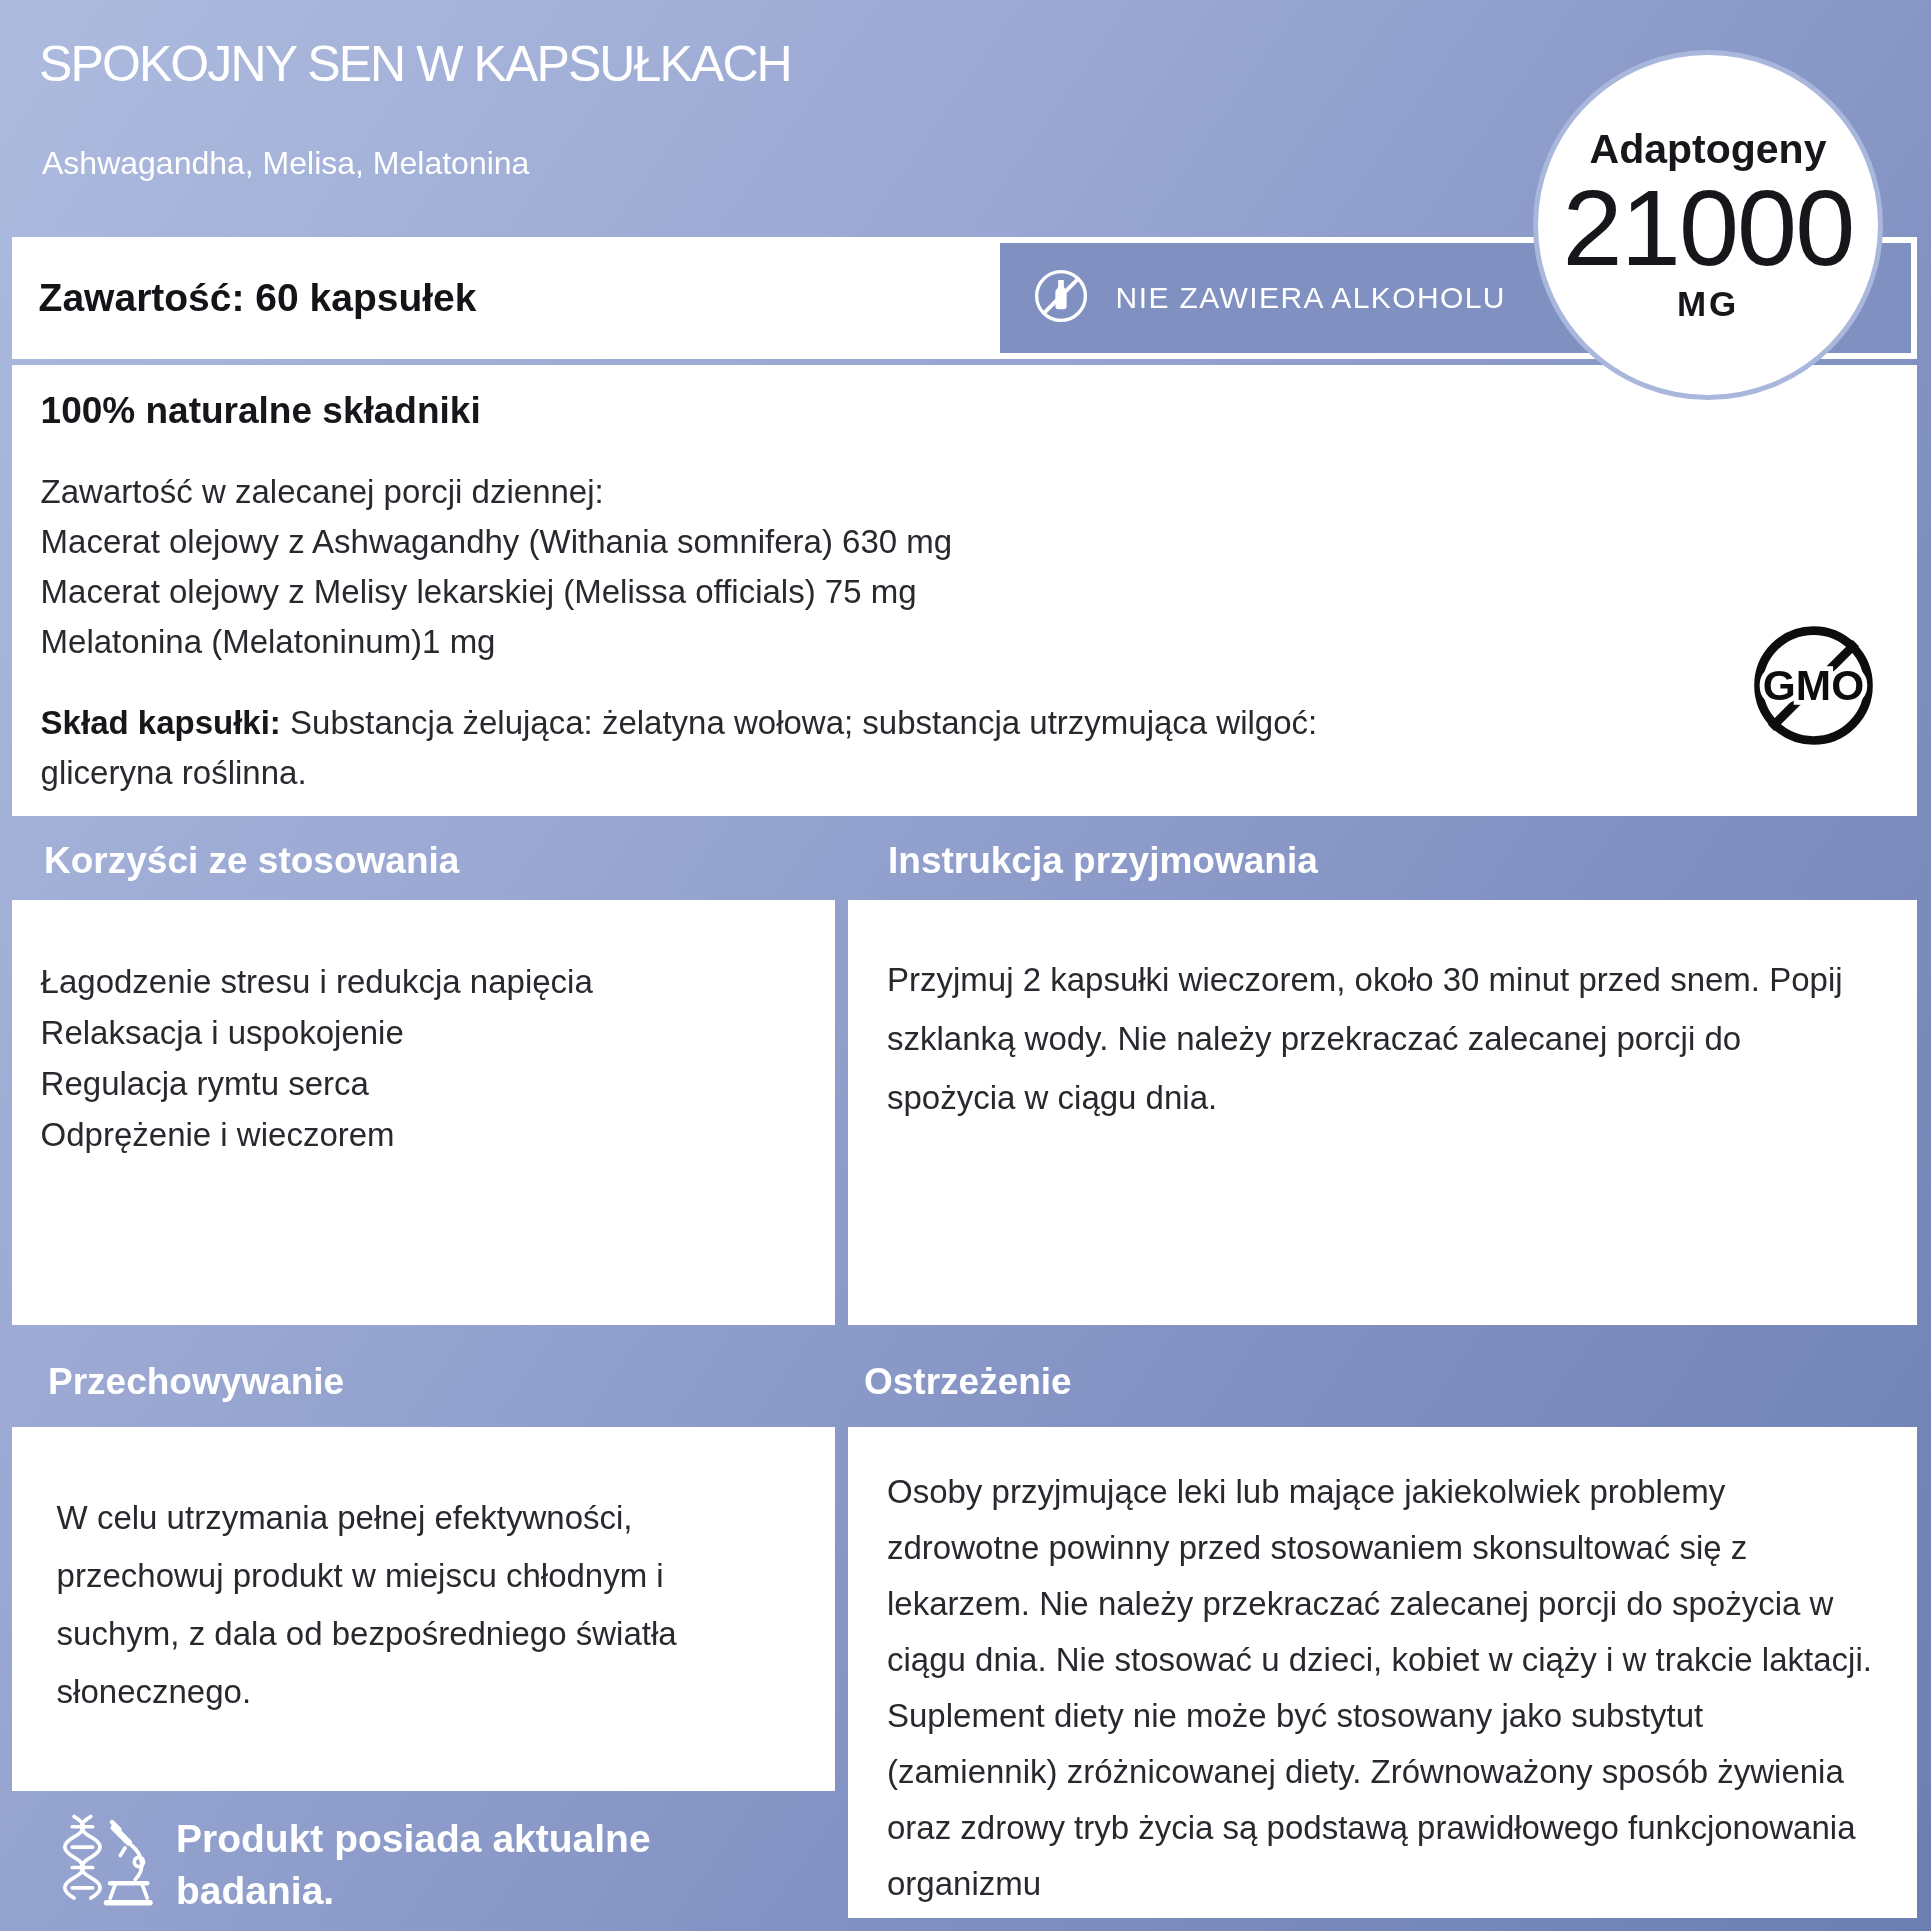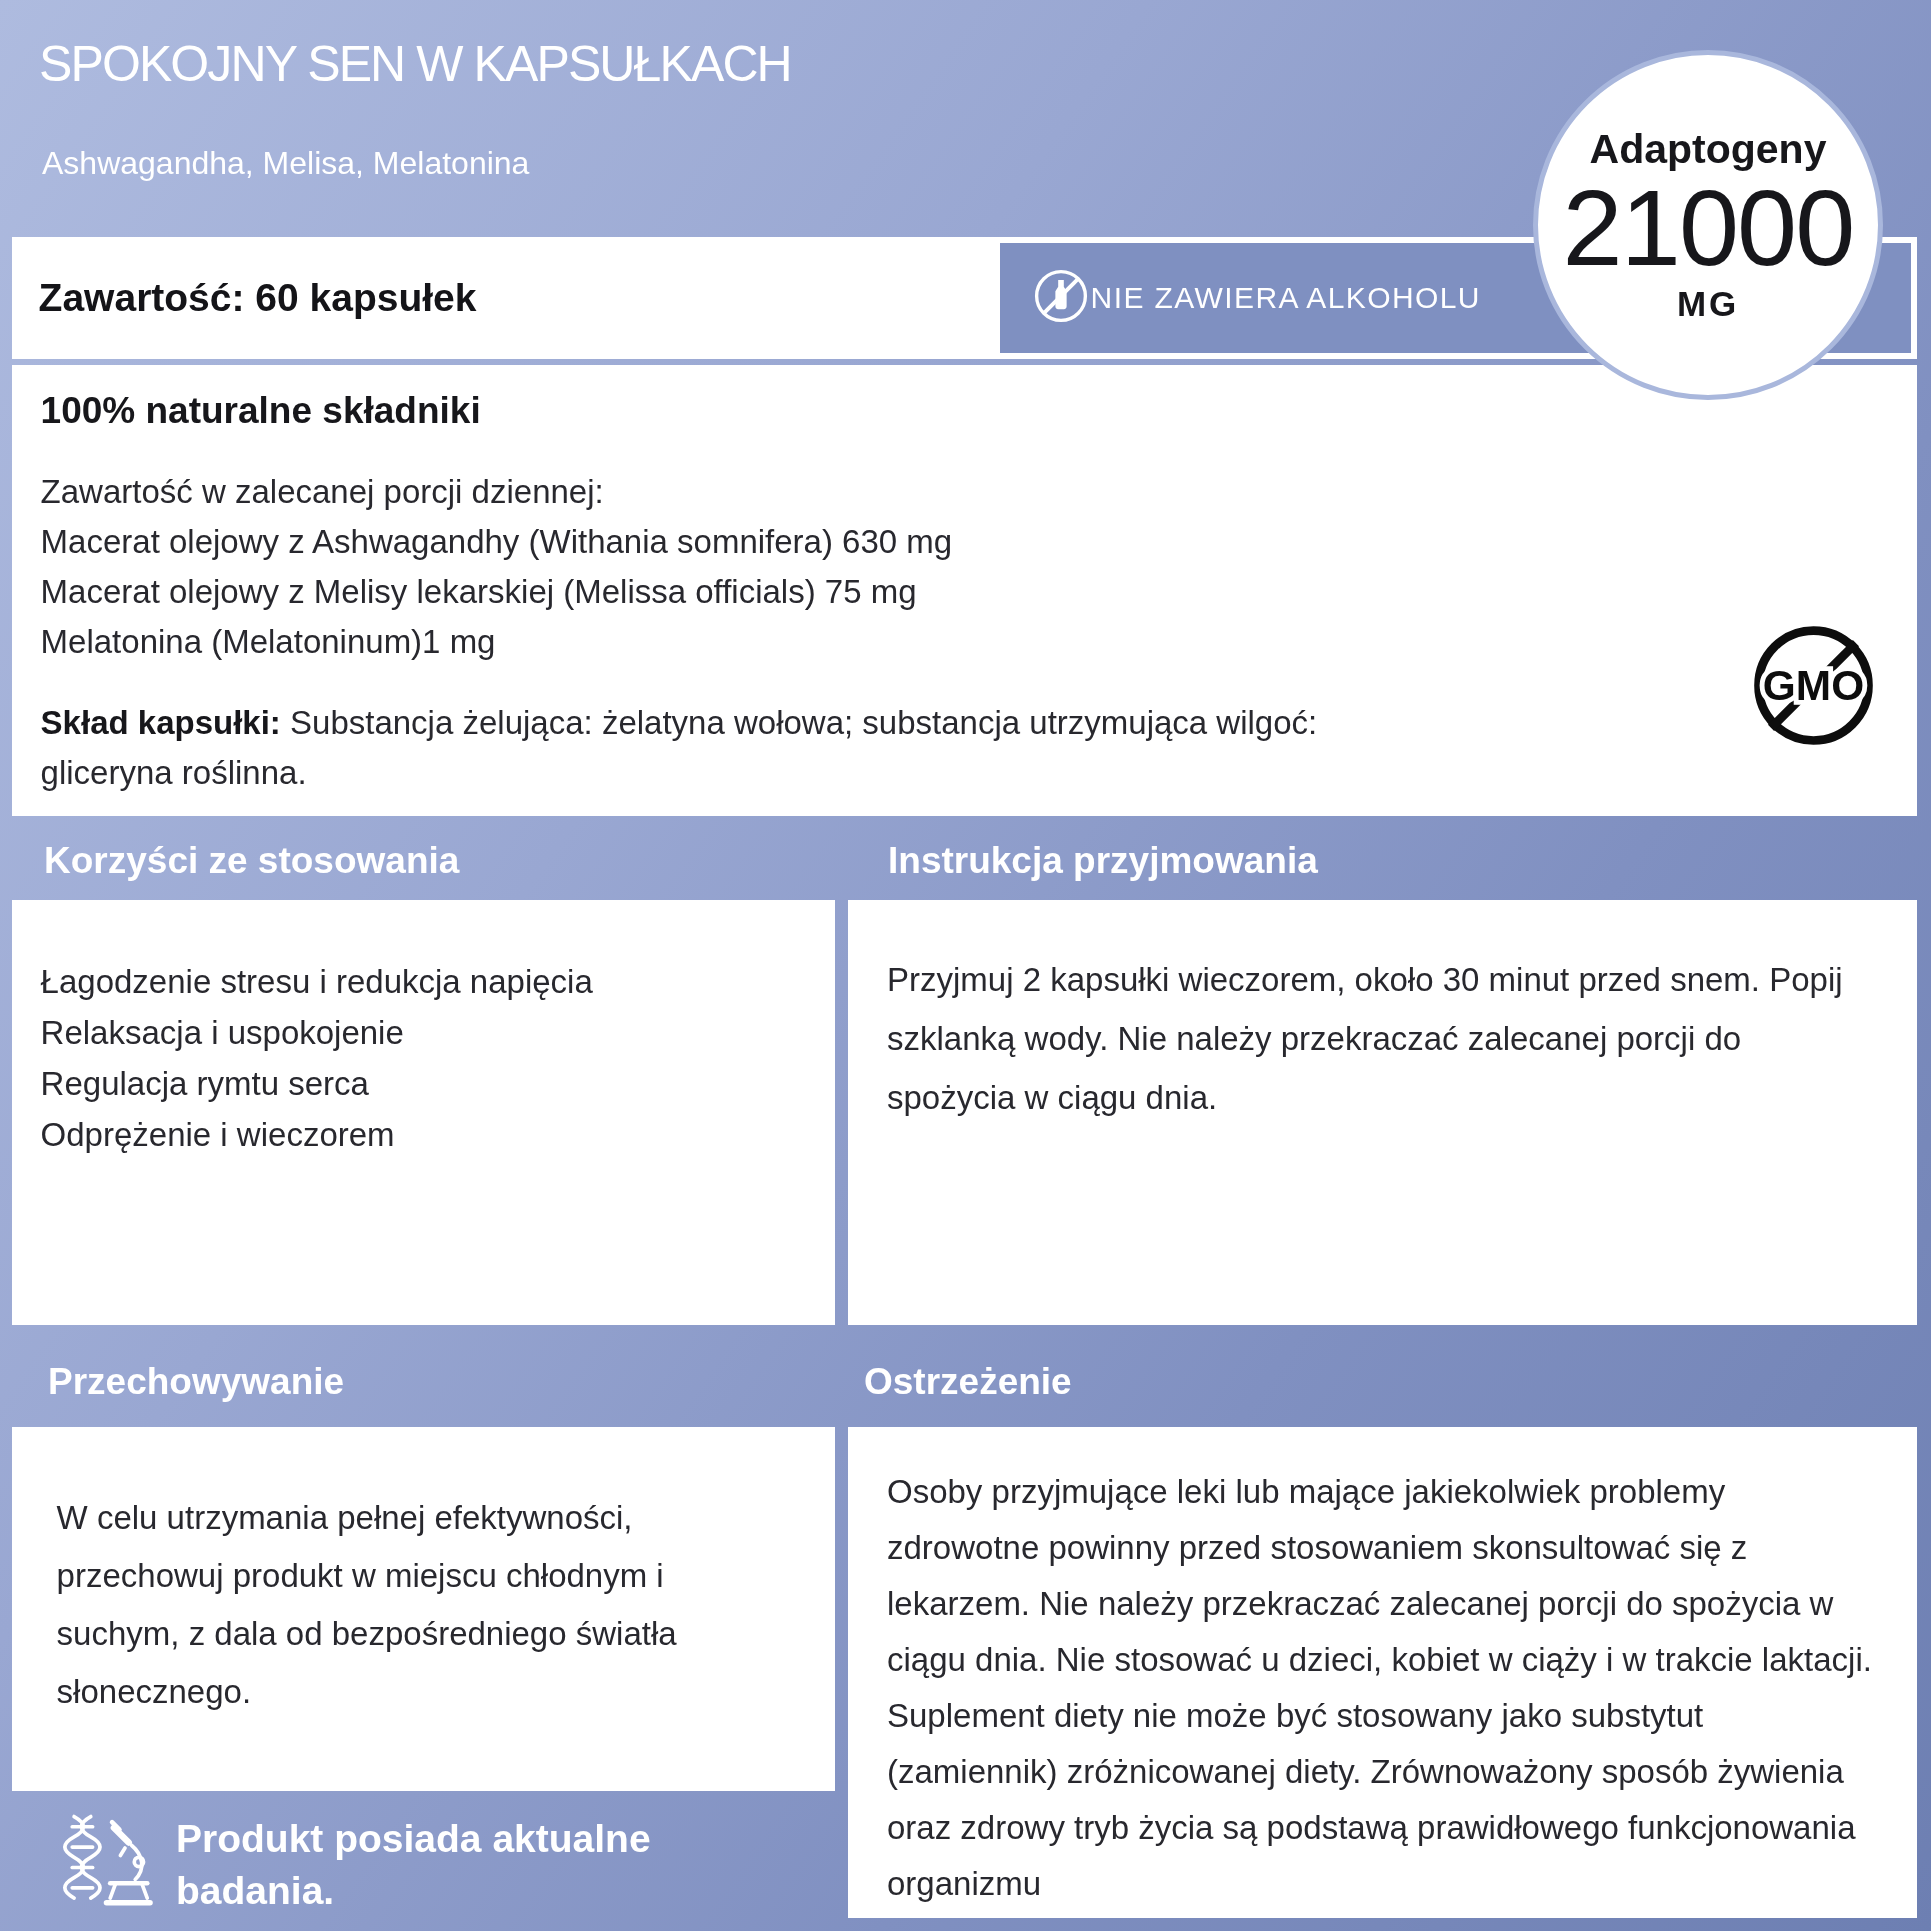--- a/index.html
+++ b/index.html
@@ -26,21 +26,21 @@
     position:absolute; left:11.6px; top:237px; width:1905px; height:122px;
     background:#ffffff;
   }
   .content-text {
     position:absolute; left:27px; top:50%; transform:translateY(-50%);
     font-size:39px; font-weight:700; color:#141418;
   }
   .alcohol-banner {
     position:absolute; left:988px; top:5.8px; bottom:5.8px; right:5.8px;
     background:#7f90c1; color:#ffffff;
-    display:flex; align-items:center; padding-left:31px;
+    display:flex; align-items:center; gap:25px; padding-left:31px;
   }
   .alcohol-text { font-size:30px; letter-spacing:1.4px; }
 
   
   .badge {
     position:absolute; left:1533px; top:50px; width:350px; height:350px;
     background:#ffffff; border-radius:50%; border:5.8px solid #a9b7dc; z-index:5;
     display:flex; flex-direction:column; align-items:center; justify-content:center;
     color:#17171b; text-align:center;
   }

